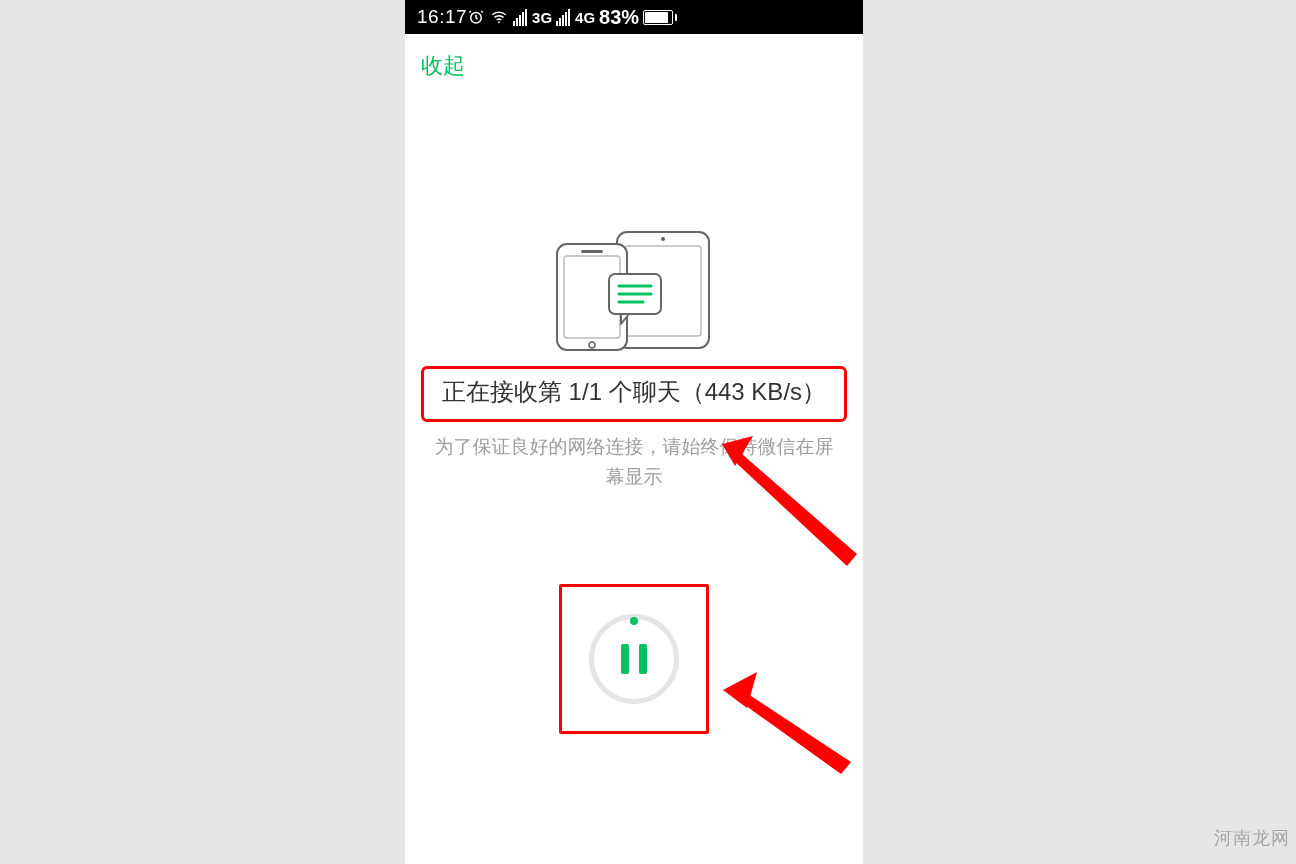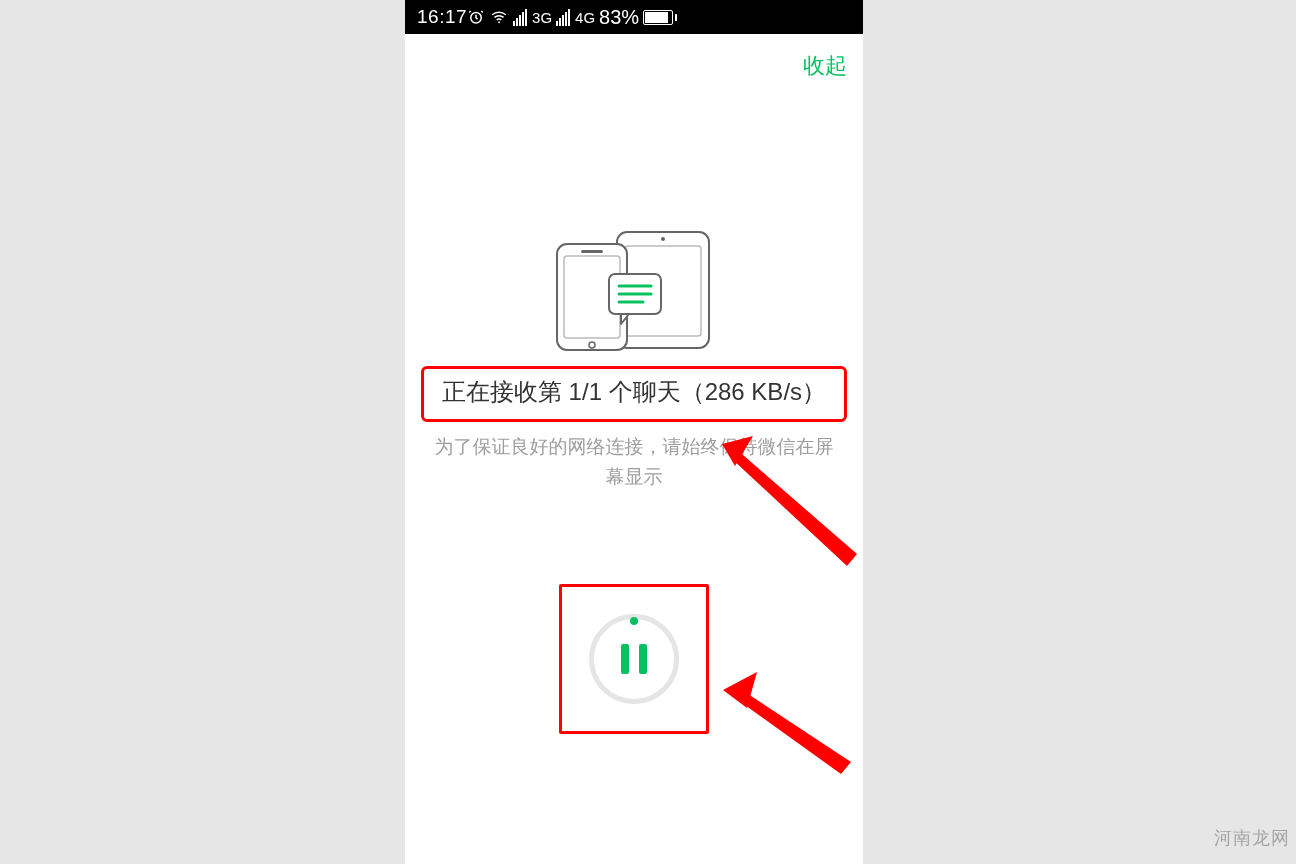--- a/index.html
+++ b/index.html
@@ -2,32 +2,32 @@
 <html><head>
   <meta charset="utf-8">
   <style>
     * { box-sizing: border-box; margin: 0; padding: 0; }
     html, body { width: 1296px; height: 864px; background: #e6e6e6; font-family: -apple-system, "Helvetica Neue", Arial, "PingFang SC", "Microsoft YaHei", sans-serif; }
     .page-frame { position: relative; width: 1296px; height: 864px; overflow: hidden; }
     .phone-screen { position: absolute; left: 405px; top: 0; width: 458px; height: 864px; background: #fff; }
     
     .status-bar { width: 100%; height: 34px; background: #000; color: #fff; display: flex; justify-content: flex-start; align-items: center; padding: 0 12px; font-size: 19px; font-family: Arial, sans-serif; }
     .status-left { font-weight: 500; letter-spacing: 0.5px; }
-    .status-right { display: flex; align-items: center; gap: 4px; }
+    .status-right { display: flex; align-items: center; gap: 4px; font-weight: bold; }
     .status-right svg { display: block; }
     .sig-3g, .sig-4g { display: flex; align-items: flex-end; gap: 1px; }
     .sig-3g span, .sig-4g span { display: inline-block; width: 2px; background: #fff; }
     .sig-label { font-size: 15px; margin-left: 1px; }
     .battery { display: flex; align-items: center; gap: 2px; }
     .battery-body { width: 30px; height: 15px; border: 1.5px solid #fff; border-radius: 2px; position: relative; }
     .battery-fill { position: absolute; left: 1px; top: 1px; bottom: 1px; width: 83%; background: #fff; }
     .battery-cap { width: 2px; height: 7px; background: #fff; border-radius: 0 1px 1px 0; }
     .battery-pct { font-size: 20px; }
     
-    .nav-bar { height: 64px; display: flex; align-items: center; padding: 8px 16px; justify-content: flex-end; }
+    .nav-bar { height: 64px; display: flex; align-items: center; padding: 8px 16px; }
     .nav-collapse { color: #07C160; font-size: 22px; }
     
     .illus-wrap { margin-top: 128px; display: flex; justify-content: center; }
     .illus { }
     
     .status-box { margin: 10px 16px 6px; border: 3px solid #f00; border-radius: 6px; padding: 6px 8px 10px; text-align: center; }
     .status-text { font-size: 24px; color: #333; line-height: 34px; }
     .help-text { margin: 10px 24px 0; text-align: center; font-size: 19px; color: #9e9e9e; line-height: 30px; }
     
     .pause-wrap { margin-top: 92px; display: flex; justify-content: center; }
@@ -105,21 +105,21 @@
 
         <rect x="70" y="48" width="52" height="40" rx="6" fill="#fff" stroke="#666" stroke-width="2"></rect>
         <path d="M90 88 l-8 10 l0 -10 z" fill="#fff" stroke="#666" stroke-width="2" stroke-linejoin="round"></path>
         <line x1="80" y1="60" x2="112" y2="60" stroke="#07C160" stroke-width="3" stroke-linecap="round"></line>
         <line x1="80" y1="68" x2="112" y2="68" stroke="#07C160" stroke-width="3" stroke-linecap="round"></line>
         <line x1="80" y1="76" x2="104" y2="76" stroke="#07C160" stroke-width="3" stroke-linecap="round"></line>
       </svg>
     </div>
 
     <div class="status-box">
-      <div class="status-text">正在接收第 1/1 个聊天（286 KB/s）</div>
+      <div class="status-text">正在接收第 1/1 个聊天（443 KB/s）</div>
     </div>
 
     <div class="help-text">为了保证良好的网络连接，请始终保持微信在屏幕显示</div>
 
     <div class="pause-wrap">
       <div class="pause-box">
         <div class="pause-btn">
           <div class="pause-bars">
               <span></span>
               <span></span>

